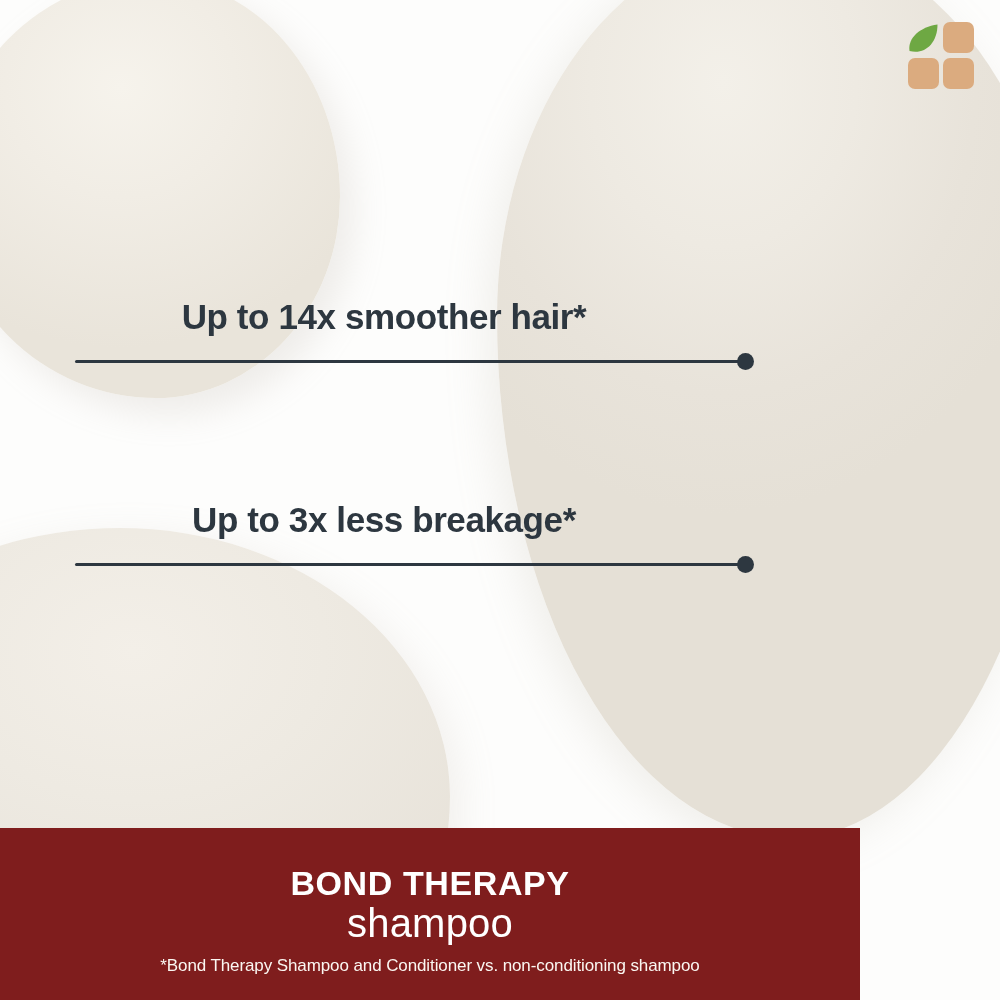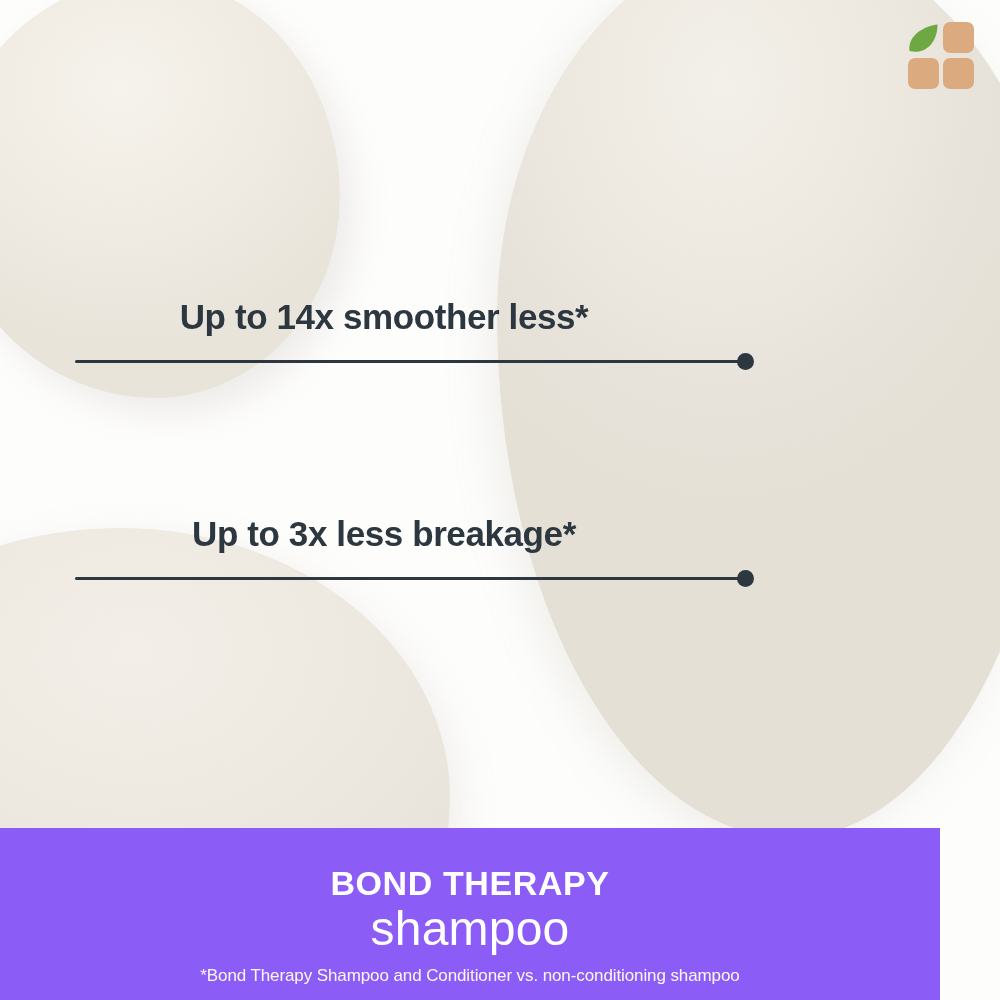--- a/index.html
+++ b/index.html
@@ -56,21 +56,21 @@
     background:radial-gradient(ellipse at 40% 36%, rgba(255,255,255,0.55) 0%, rgba(255,255,255,0) 70%);
     border-radius:50%;
   }
 
   
   #logo { position:absolute; right:22px; top:18px; width:74px; height:74px; }
 
   
   .claim { position:absolute; left:0; width:790px; }
   #claim-1 { top:296px; }
-  #claim-2 { top:513px; }
+  #claim-2 { top:499px; }
 
   .claim-text {
     font-size:35px;
     font-weight:700;
     letter-spacing:-0.4px;
     color:#2d3740;
     line-height:1.18;
     text-align:center;
     padding-right:22px;
     white-space:nowrap;
@@ -83,33 +83,33 @@
   }
   .rule-dot {
     position:absolute; left:737px; top:2px;
     width:17px; height:17px;
     background:#2d3740; border-radius:50%;
   }
 
   
   #banner {
     position:absolute; left:0; bottom:0;
-    width:940px; height:172px;
-    background:#8b5cf6;
+    width:860px; height:172px;
+    background:#7f1d1d;
     display:flex; flex-direction:column;
     align-items:center; justify-content:flex-start;
     padding-top:36px;
   }
   #product-line {
     font-size:34px; font-weight:700;
     letter-spacing:0.6px; color:#ffffff;
     text-transform:uppercase;
   }
   #product-type {
-    font-size:48px; font-weight:300;
+    font-size:40px; font-weight:300;
     letter-spacing:0.2px; color:#ffffff;
     margin-top:-2px;
   }
   #footnote {
     font-size:17px; font-weight:400;
     color:#fbf7f2; margin-top:10px;
     letter-spacing:-0.1px;
     text-align:center;
   }
 </style>
@@ -127,21 +127,21 @@
   <div id="logo">
     <svg width="74" height="74" viewBox="0 0 74 74">
       <rect x="39" y="4" width="31" height="31" rx="7" fill="#dbab7f"></rect>
       <rect x="4" y="40" width="31" height="31" rx="7" fill="#dbab7f"></rect>
       <rect x="39" y="40" width="31" height="31" rx="7" fill="#dbab7f"></rect>
       <path d="M33.5 6.5 C16 9 3.5 20 5.5 33 C20 37 33.5 26 33.5 6.5 Z" fill="#6ea843"></path>
     </svg>
   </div>
 
   <div class="claim" id="claim-1">
-    <div class="claim-text">Up to 14x smoother less*</div>
+    <div class="claim-text">Up to 14x smoother hair*</div>
     <div class="rule-wrap">
       <div class="rule-line"></div>
       <div class="rule-dot"></div>
     </div>
   </div>
 
   <div class="claim" id="claim-2">
     <div class="claim-text">Up to 3x less breakage*</div>
     <div class="rule-wrap">
       <div class="rule-line"></div>

